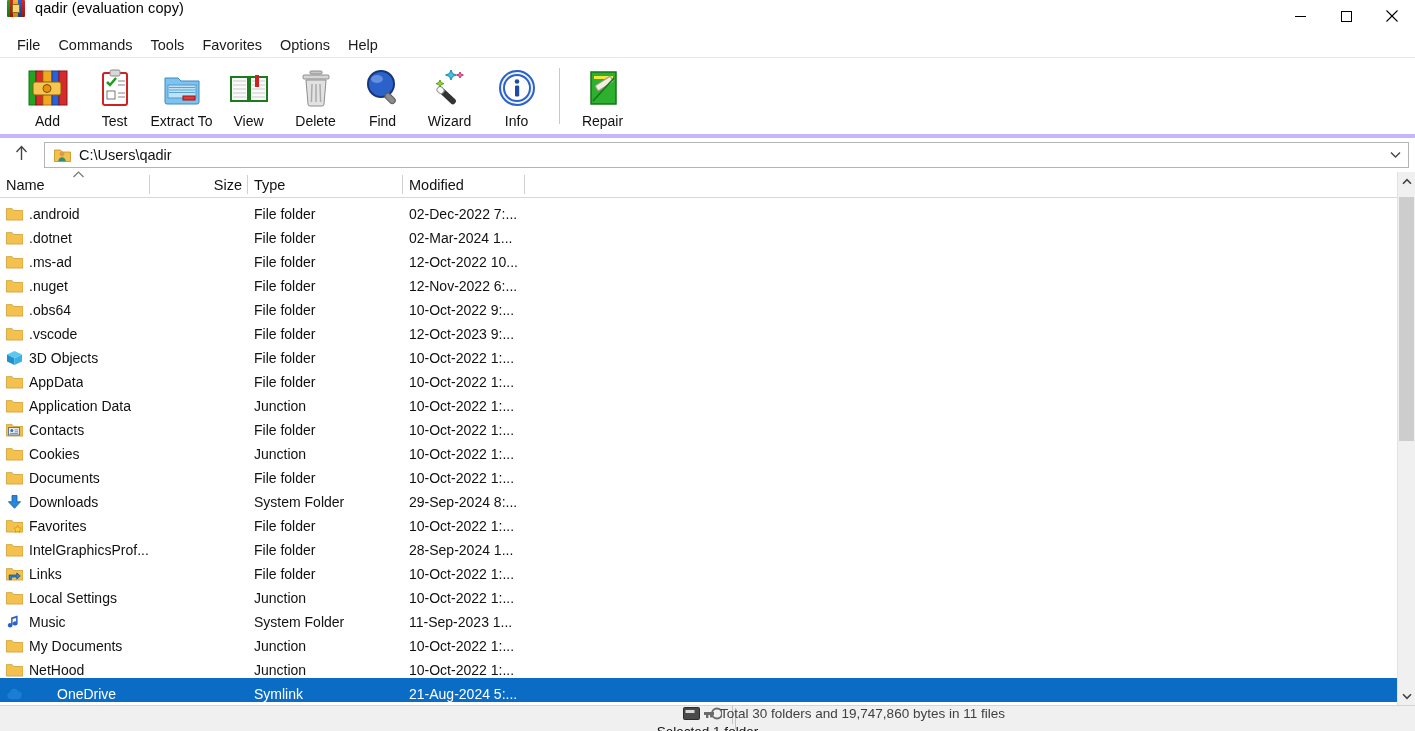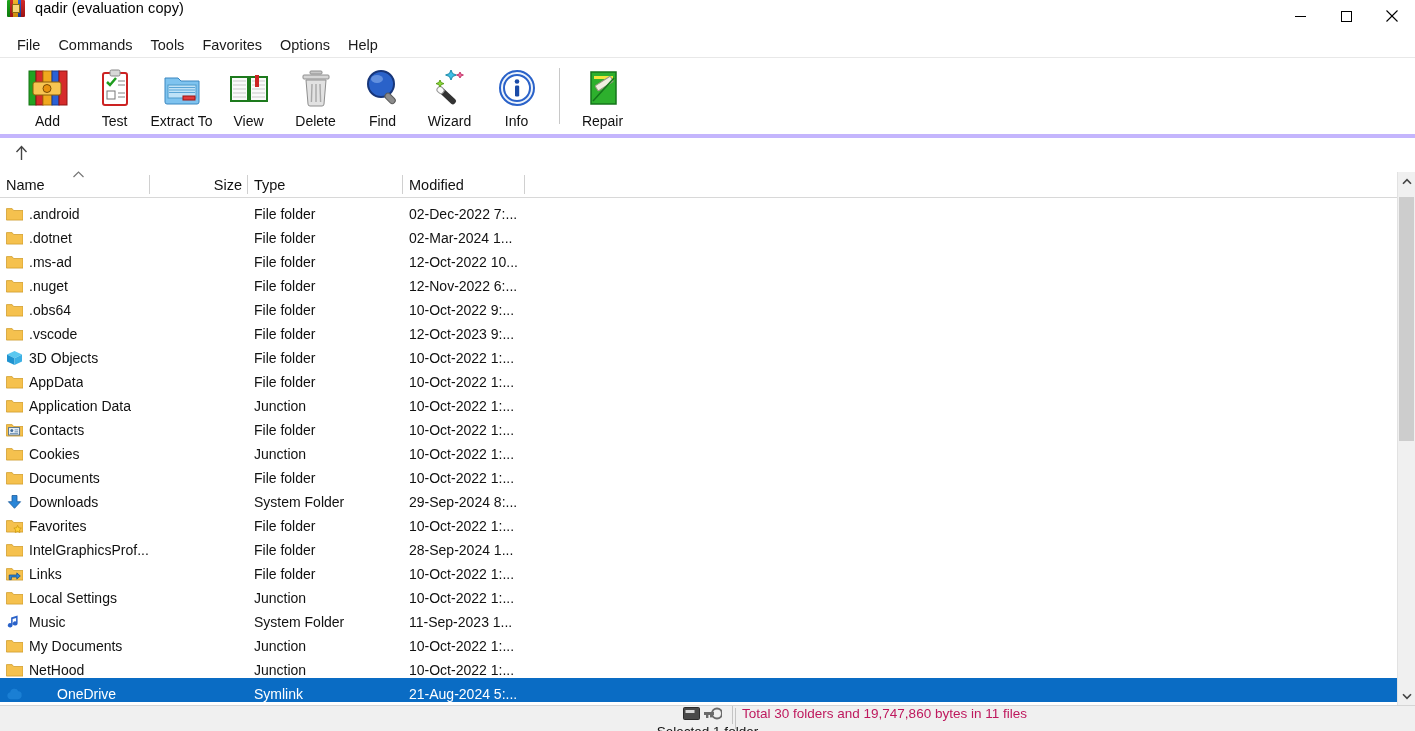--- a/index.html
+++ b/index.html
@@ -123,21 +123,21 @@
 
   
   .statusbar {
     height: 26px; min-height: 26px; display: flex; align-items: center;
     background: #f0f0f0; border-top: 1px solid #d5d5d5; position: relative; flex-direction: column;
   }
   .st-icons { display: flex; align-items: center; gap: 4px; padding-left: 6px; }
   .st-sep { width: 1px; height: 18px; background: #c4c4c4; margin: 0 6px; }
   .st-left { font-size: 13.5px; color: #111; white-space: nowrap; }
   .st-divider { position: absolute; left: 735px; top: 2px; bottom: 2px; width: 1px; background: #c4c4c4; }
-  .st-right { position: absolute; left: 742px; font-size: 13.5px; color: #be185d; white-space: nowrap; }
+  .st-right { position: absolute; left: 720px; font-size: 13.5px; color: #404040; white-space: nowrap; }
 </style>
 </head>
 <body>
 
 <div class="app">
 
   <div class="titlebar">
     <div class="title-icon">
       <div class="winrar-logo">
         <i style="left:0;width:3px;background:linear-gradient(#1ea61e,#0d7a0d);"></i>
@@ -327,20 +327,36 @@
     </div>
   </div>
 
   <div class="addrbar">
     <div class="up-btn">
       <span>
         <svg width="15" height="16" viewBox="0 0 15 16">
           <line x1="7.5" y1="15" x2="7.5" y2="2" stroke="#444" stroke-width="1.4"></line>
           <path d="M2.5 7 L7.5 1.6 L12.5 7" fill="none" stroke="#444" stroke-width="1.4"></path>
         </svg>
+      </span>
+    </div>
+    <div class="addr-field">
+      <span class="addr-ico">
+        <svg width="17" height="16" viewBox="0 0 17 16">
+          <path d="M0.5 3 h6 l1.6 2 h8.4 v9.5 H0.5 Z" fill="#f5c14e" stroke="#c28f1c" stroke-width="0.8"></path>
+          <circle cx="8" cy="7.2" r="2.4" fill="#e8a33c"></circle>
+          <path d="M4.2 14.3 c0.5-3 2-4 3.8-4 s3.3 1 3.8 4 Z" fill="#2f8f6f"></path>
+          <circle cx="8" cy="6.6" r="2.2" fill="#d99a4a"></circle>
+        </svg>
+      </span>
+      <span class="addr-text" title="C:\Users\qadir">C:\Users\qadir</span>
+      <span class="addr-chevron">
+        <svg width="11" height="8" viewBox="0 0 11 8">
+            <path d="M1 1.5 L5.5 6 L10 1.5" fill="none" stroke="#4a4a4a" stroke-width="1.5"></path>
+          </svg>
       </span>
     </div>
   </div>
 
   <div class="listwrap">
     <div class="listcol">
 
       <div class="hdrrow">
         <div class="hdr hdr-name">
           <span>Name</span>

